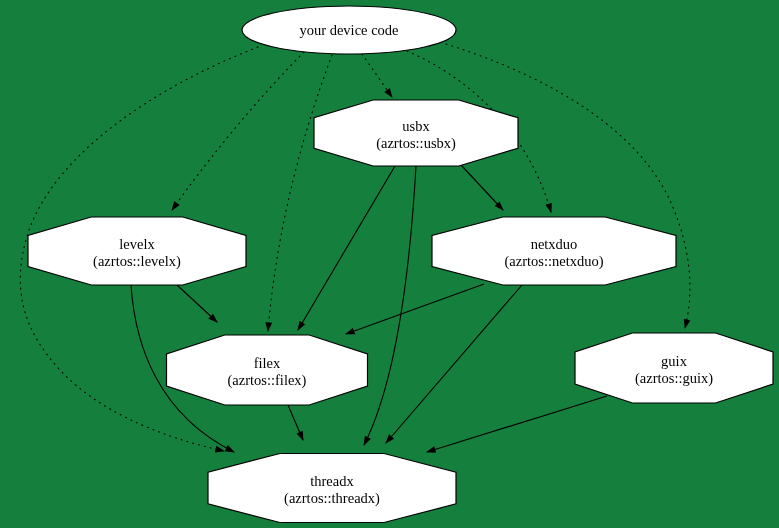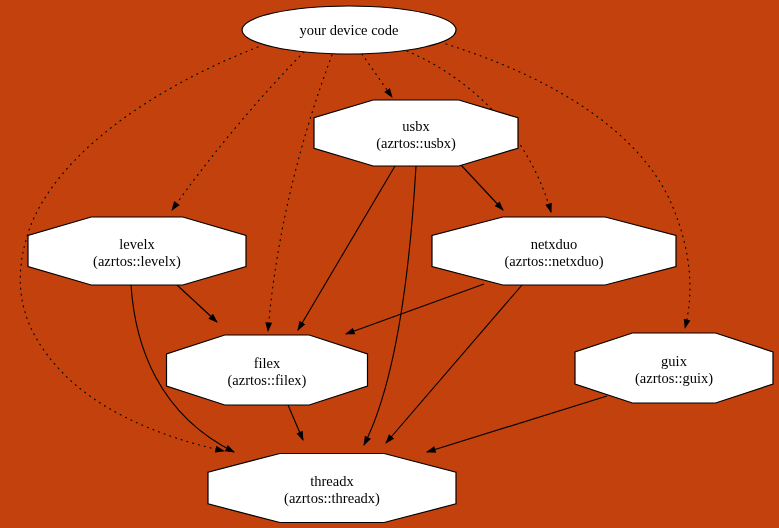--- a/index.html
+++ b/index.html
@@ -1,19 +1,19 @@
 <!DOCTYPE html>
 <html><head>
 <meta charset="utf-8">
 <style>
   html, body { margin: 0; padding: 0; background: #ffffff; }
   .canvas {
     width: 779px;
     height: 528px;
-    background: #c2410c;
+    background: #15803d;
     position: relative;
     overflow: hidden;
   }
   svg { display: block; }
   .node-shape {
     fill: #ffffff;
     stroke: #000000;
     stroke-width: 1.2;
   }
   .node-label {

